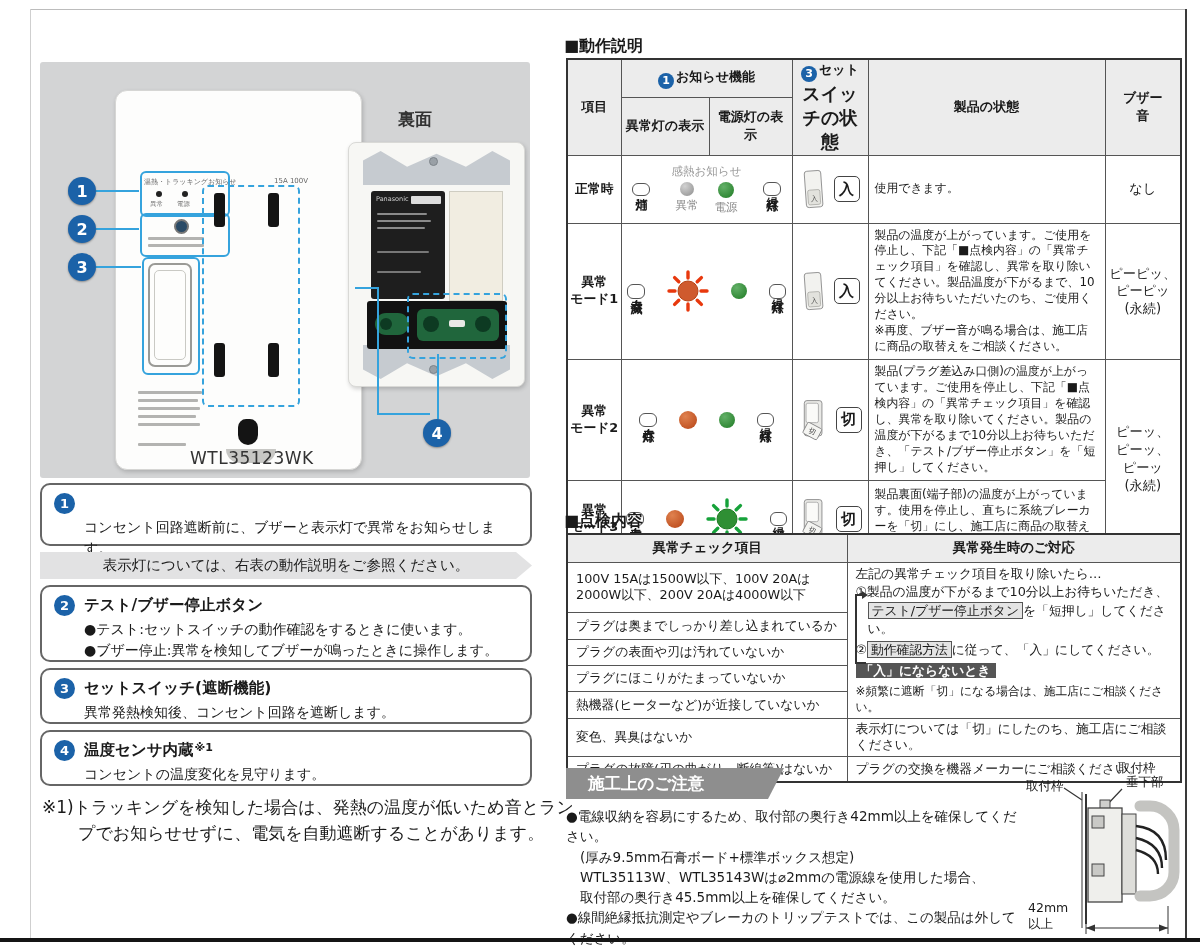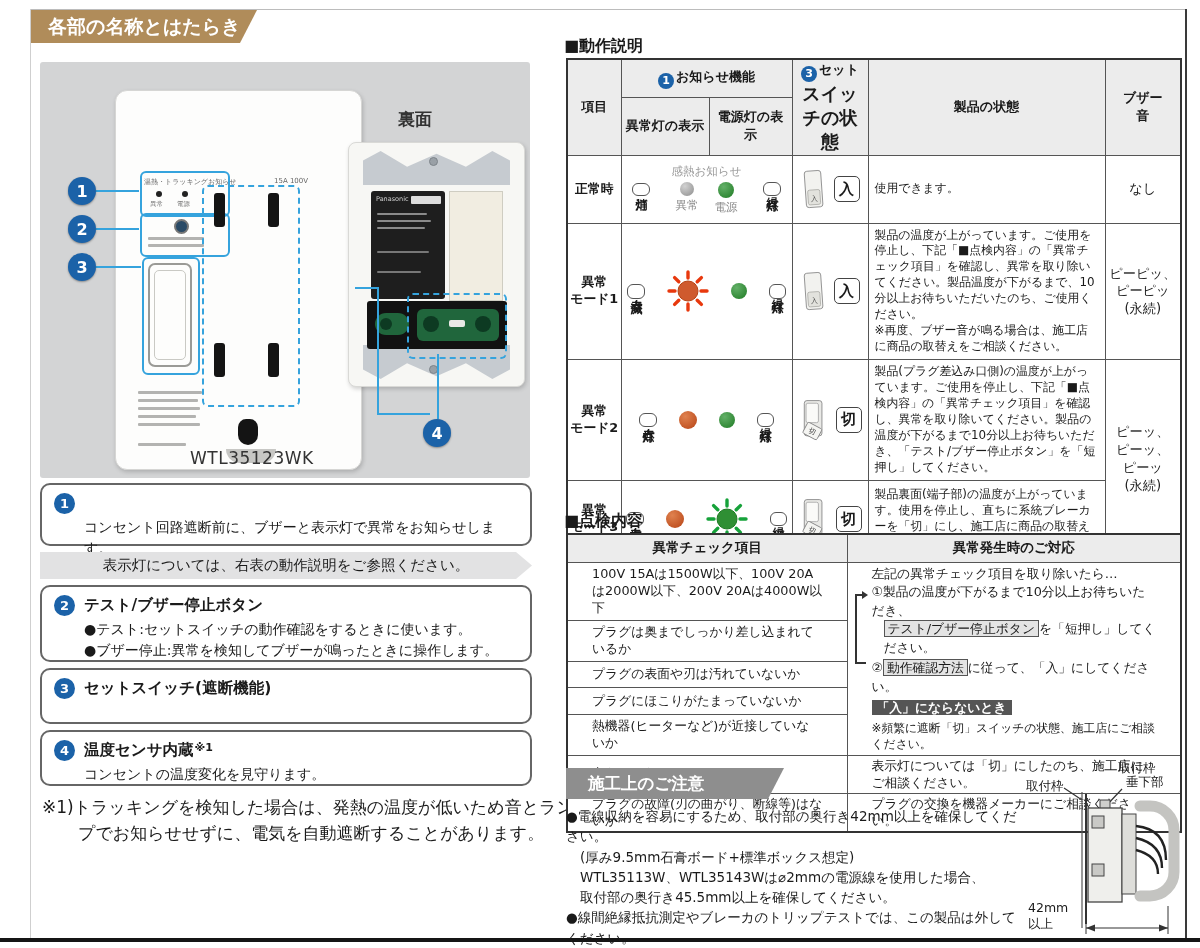--- a/index.html
+++ b/index.html
@@ -97,21 +97,21 @@
   .sw{display:flex;align-items:center;justify-content:center;gap:7px;}
   .swlabel{width:24px;height:24px;border:1.5px solid #444;border-radius:5px;display:flex;
     align-items:center;justify-content:center;font-size:15px;font-weight:bold;background:#fff;flex:0 0 24px;}
   .statcell{font-size:11.9px;line-height:1.34;padding:4px 6px;vertical-align:middle;}
   .buzcell{font-size:13.2px;text-align:center;vertical-align:middle;line-height:1.35;}
   .pl{white-space:pre-line;}
 
   
   .cktbl{position:absolute;left:566px;top:533px;table-layout:fixed;border:2px solid #333;}
   .cktbl th{background:#ececec;font-size:13.5px;font-weight:bold;border:1px solid #555;padding:3px;text-align:center;}
-  .cktbl td{border:1px solid #555;font-size:12.8px;padding:2px 24px;vertical-align:middle;box-sizing:border-box;line-height:1.3;}
+  .cktbl td{border:1px solid #555;font-size:12.8px;padding:2px 8px;vertical-align:middle;box-sizing:border-box;line-height:1.3;}
   .respcell{vertical-align:top;position:relative;padding:6px 8px 4px 22px;}
   .r-line{font-size:12.8px;line-height:1.45;}
   .r-note{font-size:11.8px;line-height:1.4;margin-top:2px;}
   .tagbox{border:1px solid #555;background:#e4e4e4;padding:0 3px;}
   .darktag{background:#555;color:#fff;padding:0 5px;font-weight:bold;}
   .conn{position:absolute;left:7px;top:31px;width:9px;height:66px;
     border-left:2px solid #333;border-top:2px solid #333;border-bottom:2px solid #333;}
   .conn:before{content:"";position:absolute;right:-6px;top:-5px;border:4px solid transparent;border-left:6px solid #333;}
 
   
@@ -124,21 +124,20 @@
 </head>
 <body>
 
 <div id="page">
 
   <div class="abs frame-top"></div>
   <div class="abs frame-left"></div>
   <div class="abs frame-right"></div>
   <div class="abs frame-bottom"></div>
 
-  <div class="abs banner-tan">各部の名称とはたらき</div>
 
   <div class="abs figure-panel">
 
     <div class="front-plate">
       <div class="tinytext" style="left:28px;top:86px;">温熱・トラッキングお知らせ</div>
       <div class="tinytext" style="left:158px;top:86px;">15A 100V</div>
       <div class="lampdot" style="left:40px;top:100px;"></div>
       <div class="lampdot" style="left:66px;top:100px;"></div>
       <div class="tinylabel" style="left:34px;top:109px;">異常</div>
       <div class="tinylabel" style="left:61px;top:109px;">電源</div>
@@ -227,20 +226,21 @@
       </div>
     <div class="fbody pl">●テスト:セットスイッチの動作確認をするときに使います。
 ●ブザー停止:異常を検知してブザーが鳴ったときに操作します。</div>
   </div>
 
   <div class="fbox" style="top:668px;height:56px;">
     <div class="t">
         <span class="fnum">3</span>
         <span>セットスイッチ(遮断機能)</span>
       </div>
+    <div class="fbody pl">異常発熱検知後、コンセント回路を遮断します。</div>
   </div>
 
   <div class="fbox" style="top:730px;height:56px;">
     <div class="t">
         <span class="fnum">4</span>
         <span><span>温度センサ内蔵</span><span class="tnote">※1</span></span>
       </div>
     <div class="fbody pl">コンセントの温度変化を見守ります。</div>
   </div>
 
@@ -439,21 +439,21 @@
     </tr>
     <tr style="height:48px;">
       <td>100V 15Aは1500W以下、100V 20Aは2000W以下、200V 20Aは4000W以下</td>
       <td rowspan="5" class="respcell">
         <div class="conn"></div>
         <div class="r-line">左記の異常チェック項目を取り除いたら…</div>
         <div class="r-line" style="margin-left:0;"><span>①製品の温度が下がるまで10分以上お待ちいただき、</span></div>
         <div class="r-line" style="margin-left:12px;"><span class="tagbox">テスト/ブザー停止ボタン</span><span>を「短押し」してください。</span></div>
         <div class="r-line" style="margin-top:2px;"><span>②</span><span class="tagbox">動作確認方法</span><span>に従って、「入」にしてください。</span></div>
         <div class="r-line" style="margin-top:3px;margin-left:0;"><span class="darktag">「入」にならないとき</span></div>
-        <div class="r-note">※頻繁に遮断「切」スイッチの状態、施工店にご相談ください。</div>
+        <div class="r-note">※頻繁に遮断「切」になる場合は、施工店にご相談ください。</div>
       </td>
     </tr>
     <tr style="height:25px;">
           <td>プラグは奥までしっかり差し込まれているか</td>
         </tr>
     <tr style="height:25px;">
           <td>プラグの表面や刃は汚れていないか</td>
         </tr>
     <tr style="height:25px;">
           <td>プラグにほこりがたまっていないか</td>

